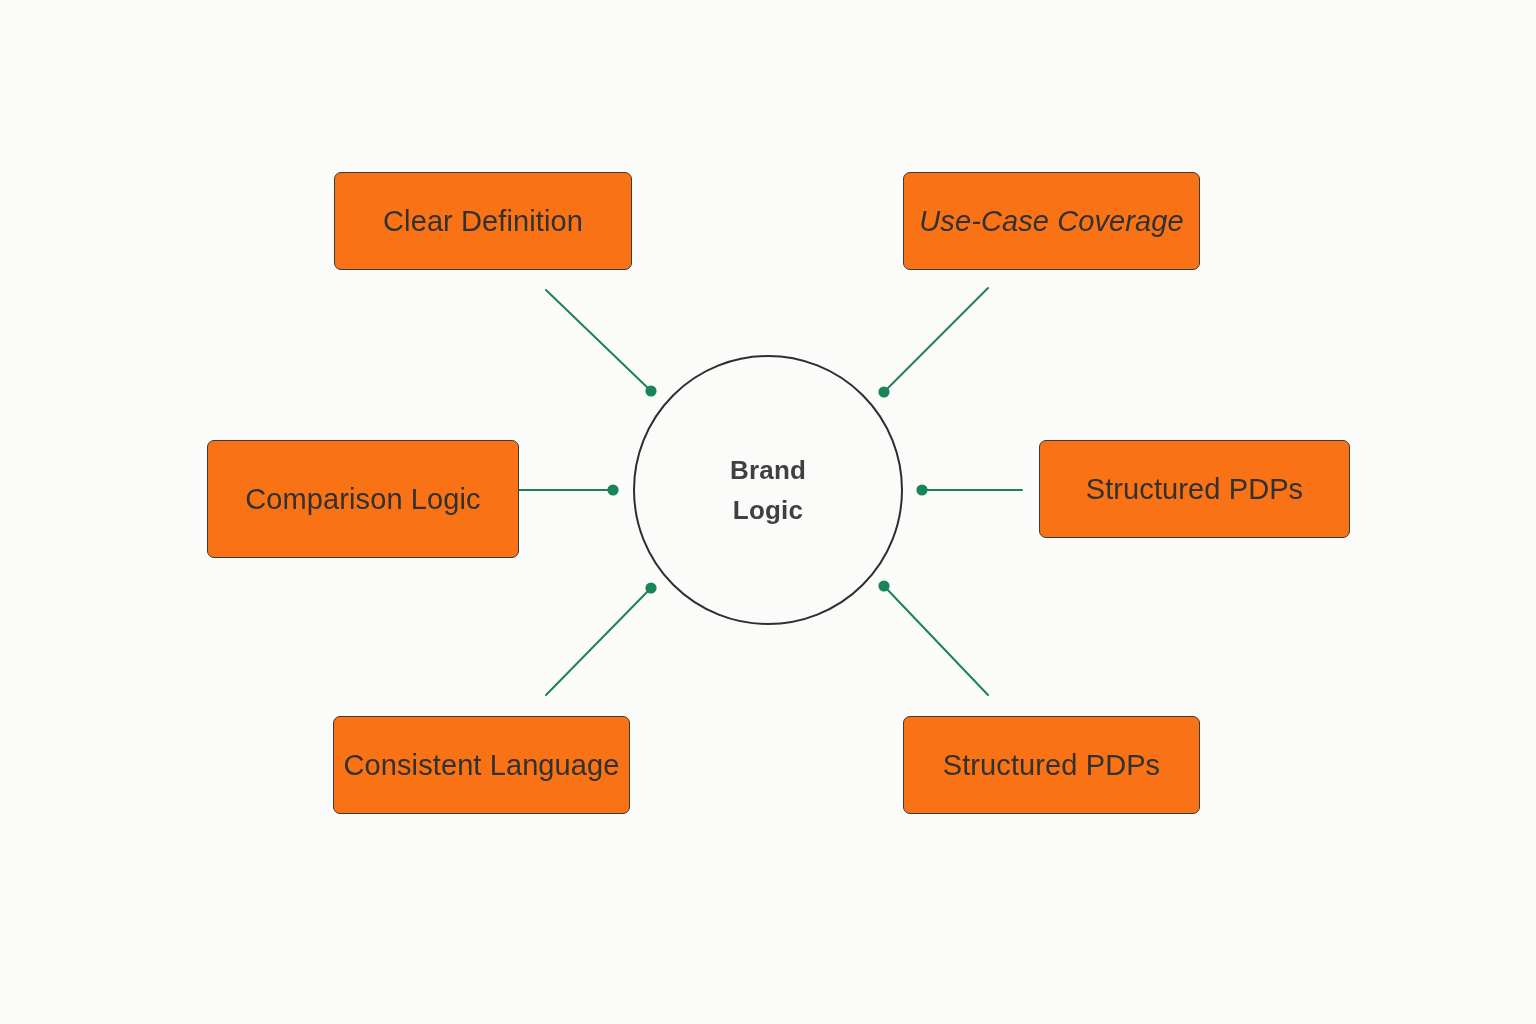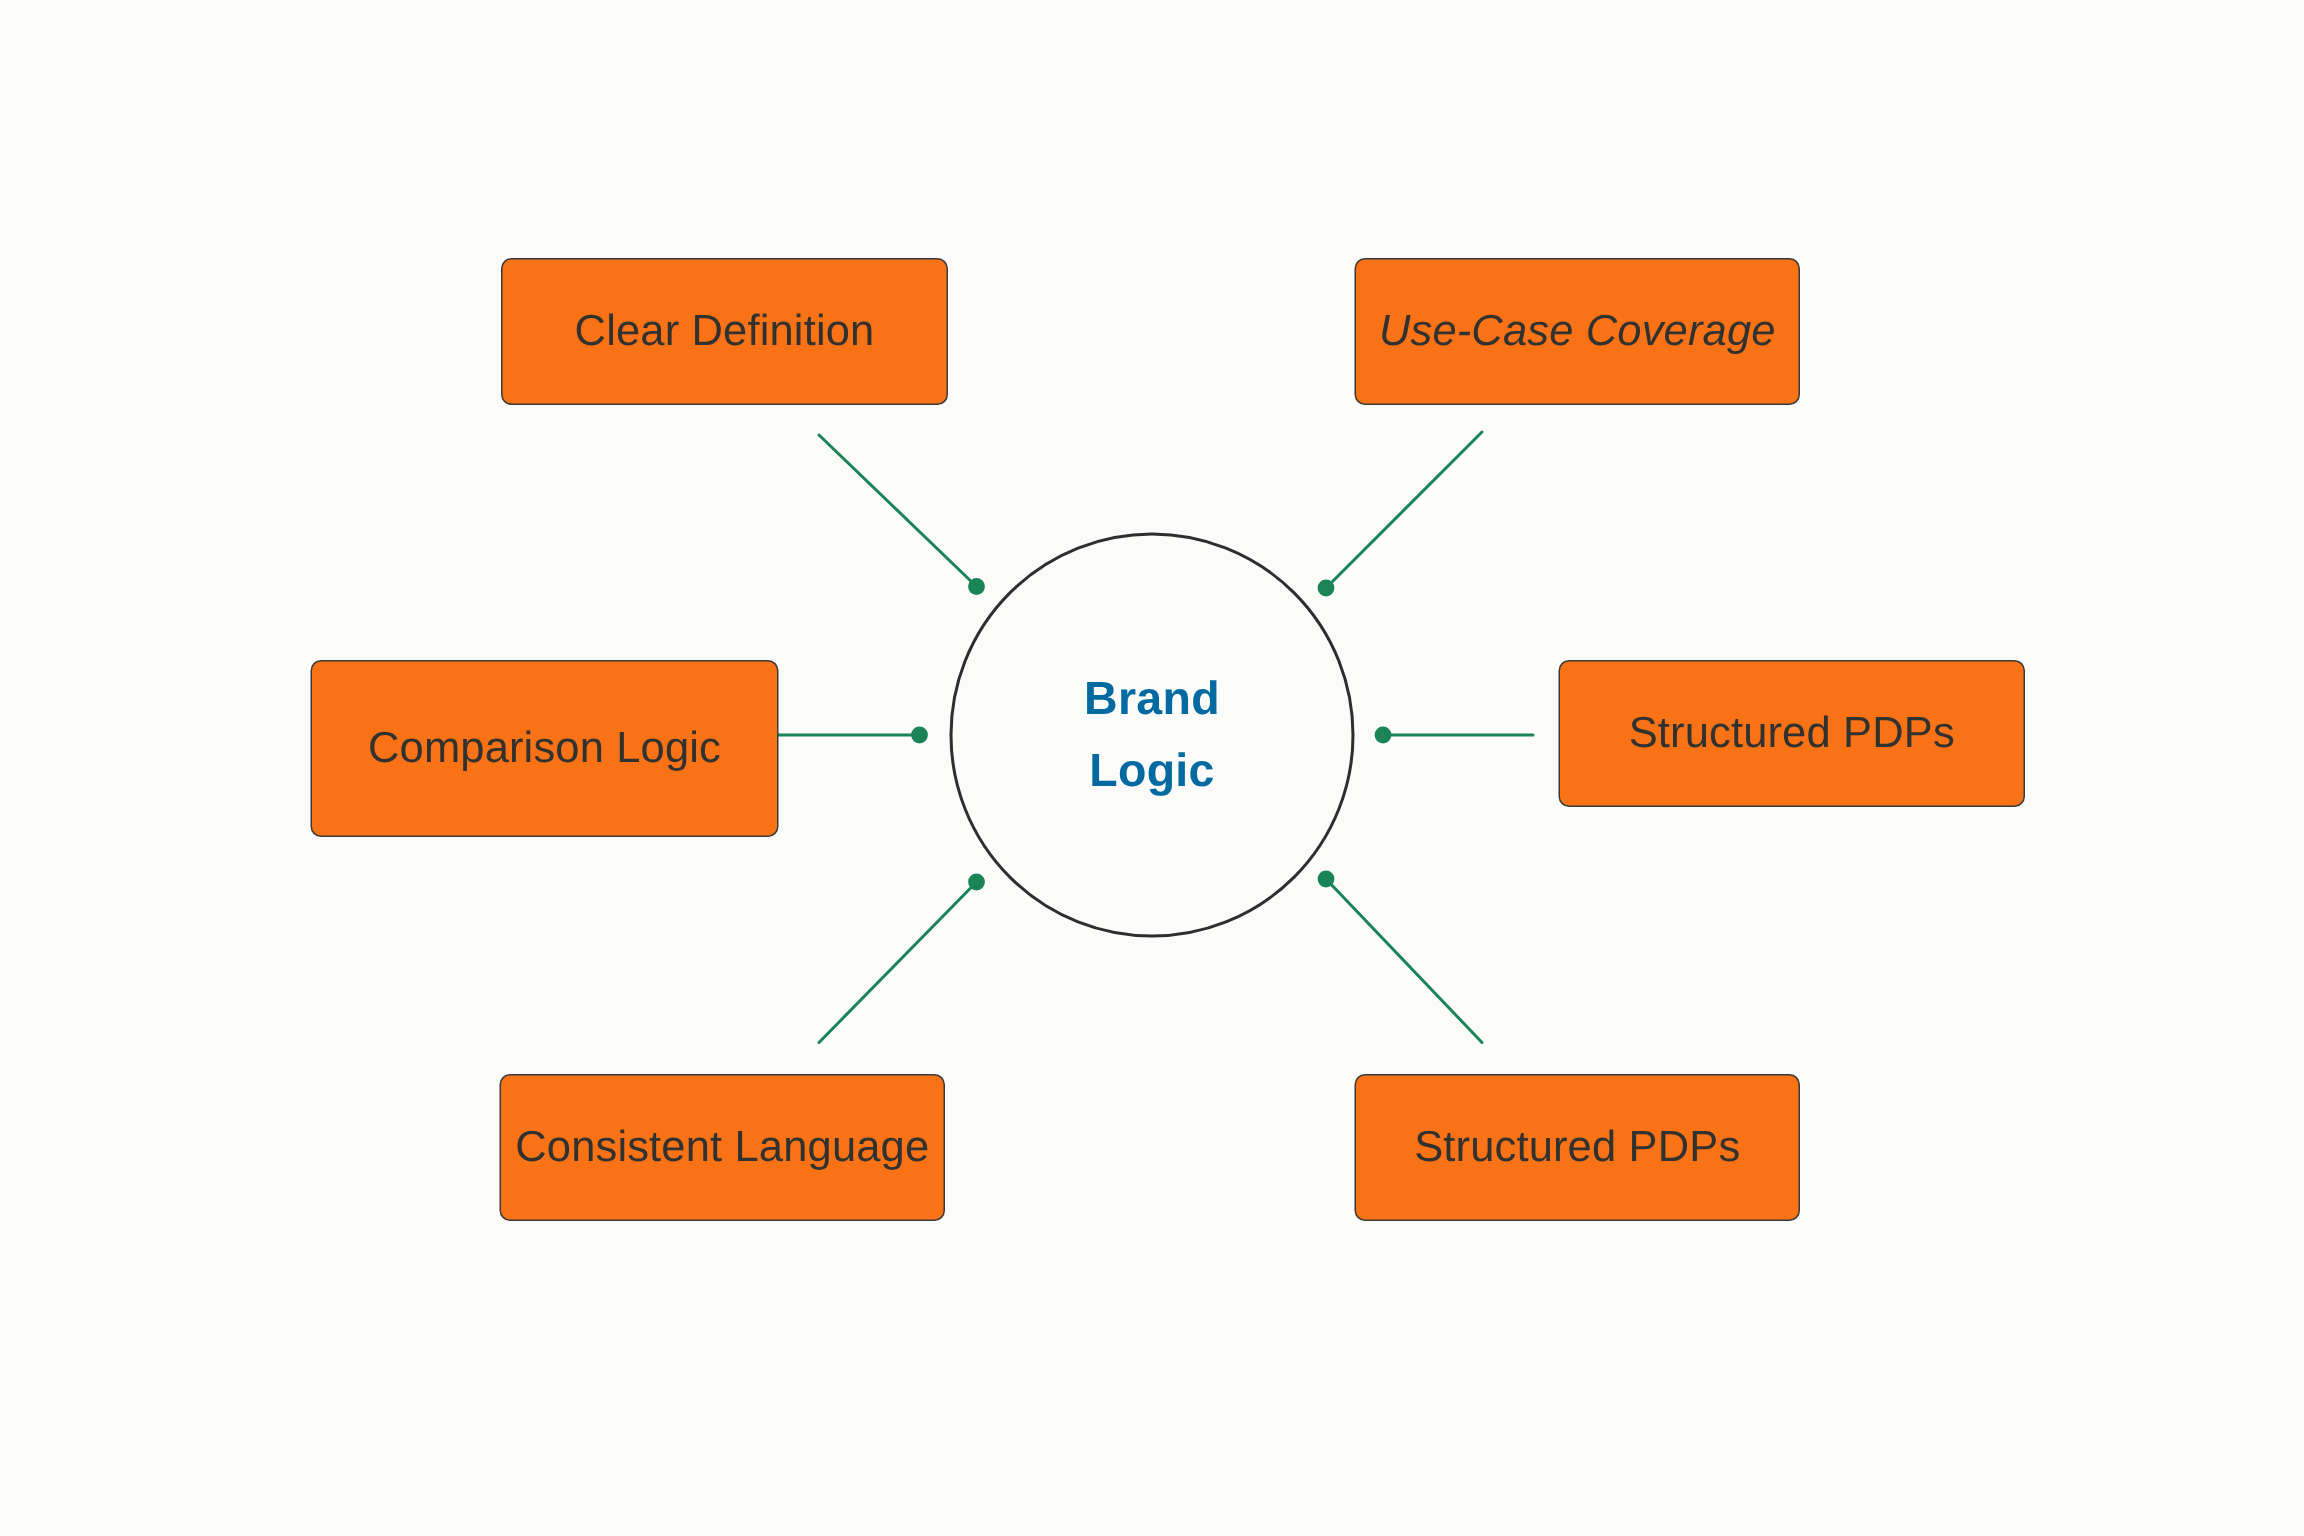--- a/index.html
+++ b/index.html
@@ -52,23 +52,23 @@
     border: 2.2px solid #2e2e2e;
     border-radius: 50%;
     background: #fbfbfa;
     display: flex;
     flex-direction: column;
     align-items: center;
     justify-content: center;
   }
   .hub-line {
     font-family: "Liberation Sans", sans-serif;
-    font-size: 31px;
+    font-size: 26px;
     font-weight: 700;
-    color: #0369a1;
+    color: #404040;
     line-height: 1.55;
     letter-spacing: 0.2px;
   }
 </style>
 </head>
 <body>
 
 <div id="canvas">
 
   <svg id="connector-layer" viewBox="0 0 1536 1024" width="1536" height="1024" xmlns="http://www.w3.org/2000/svg">

